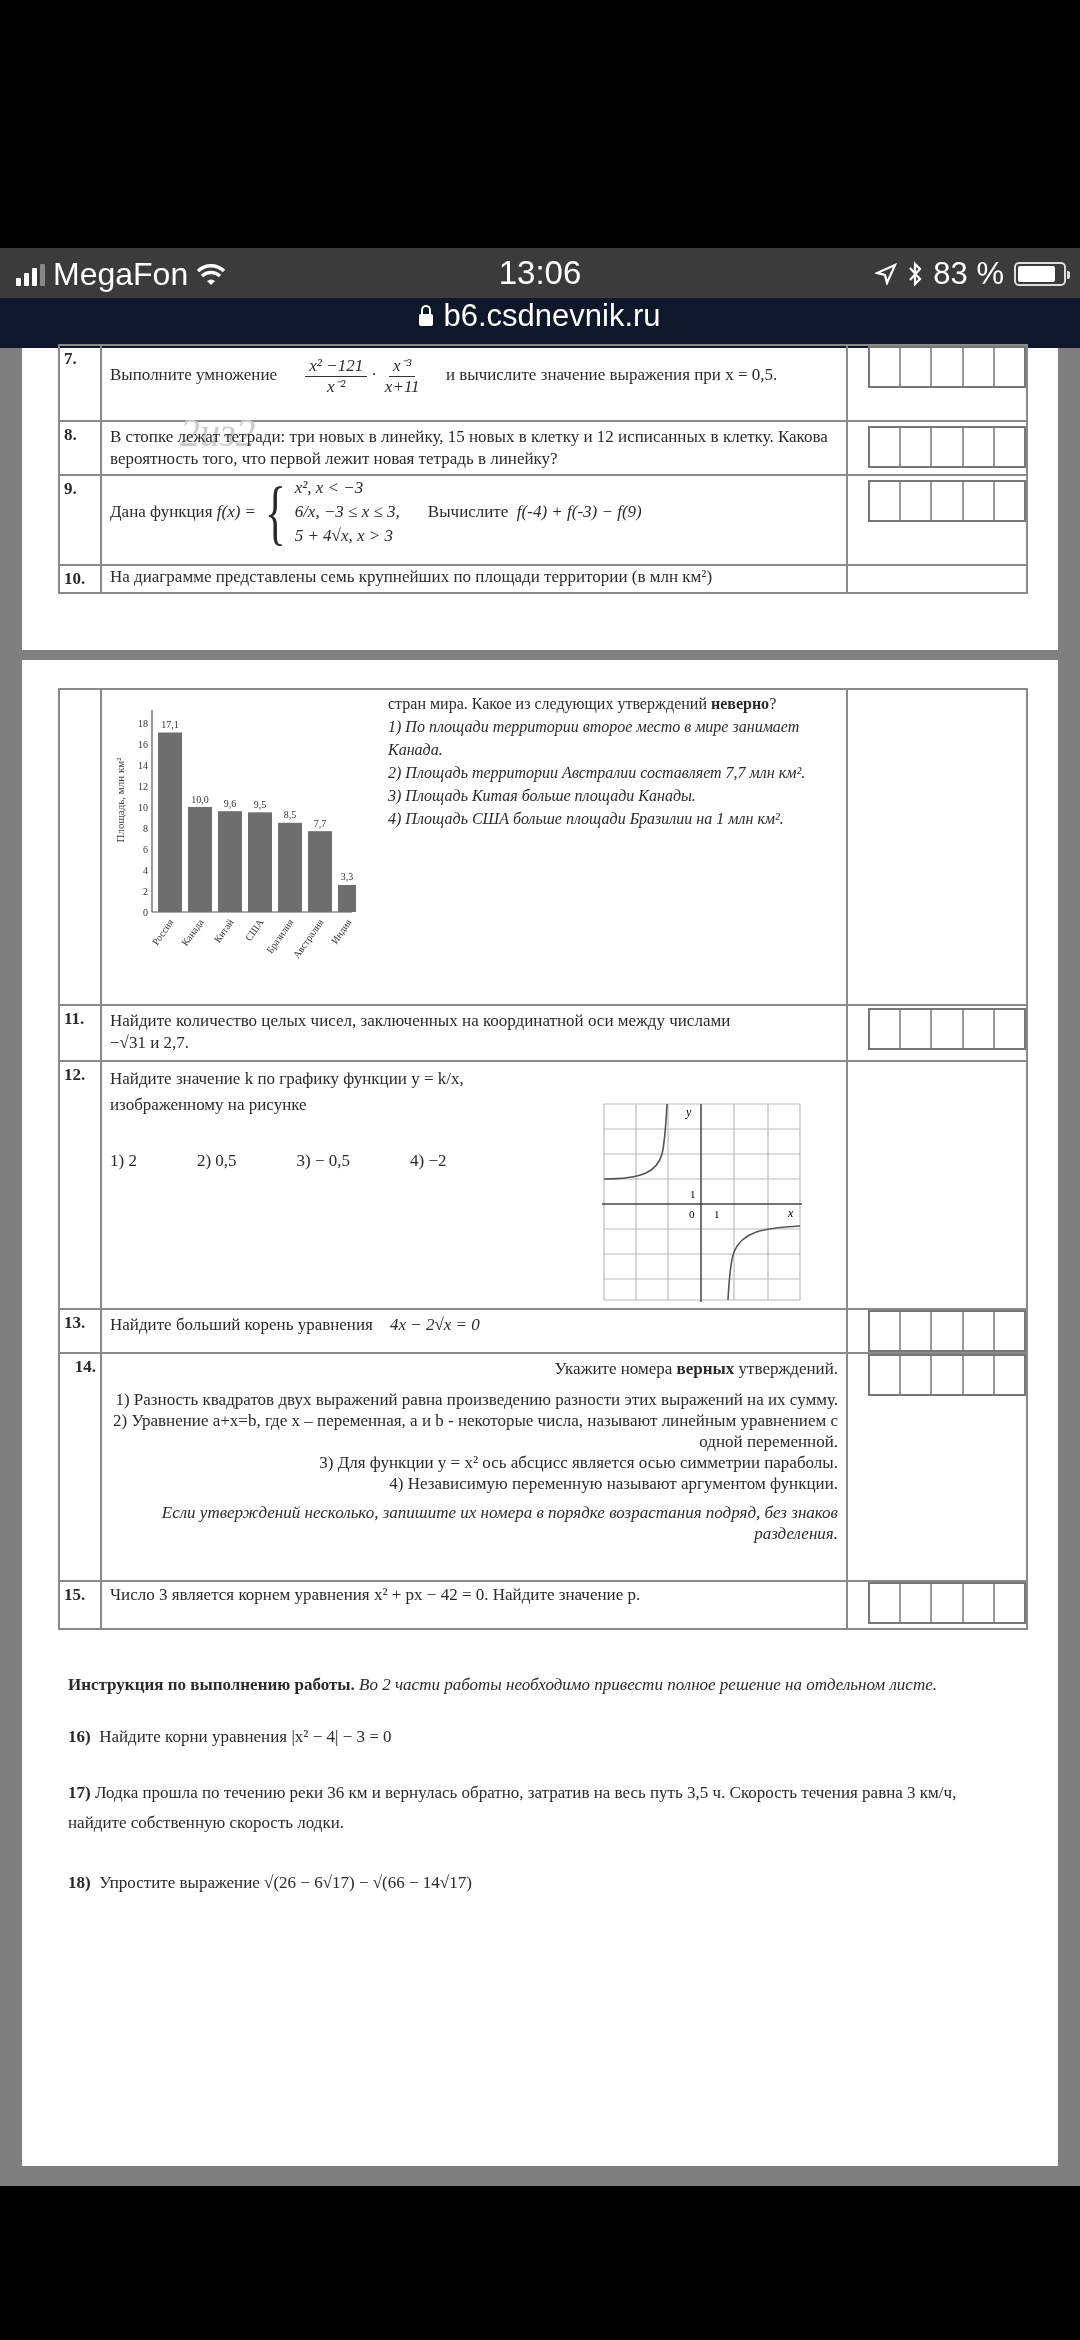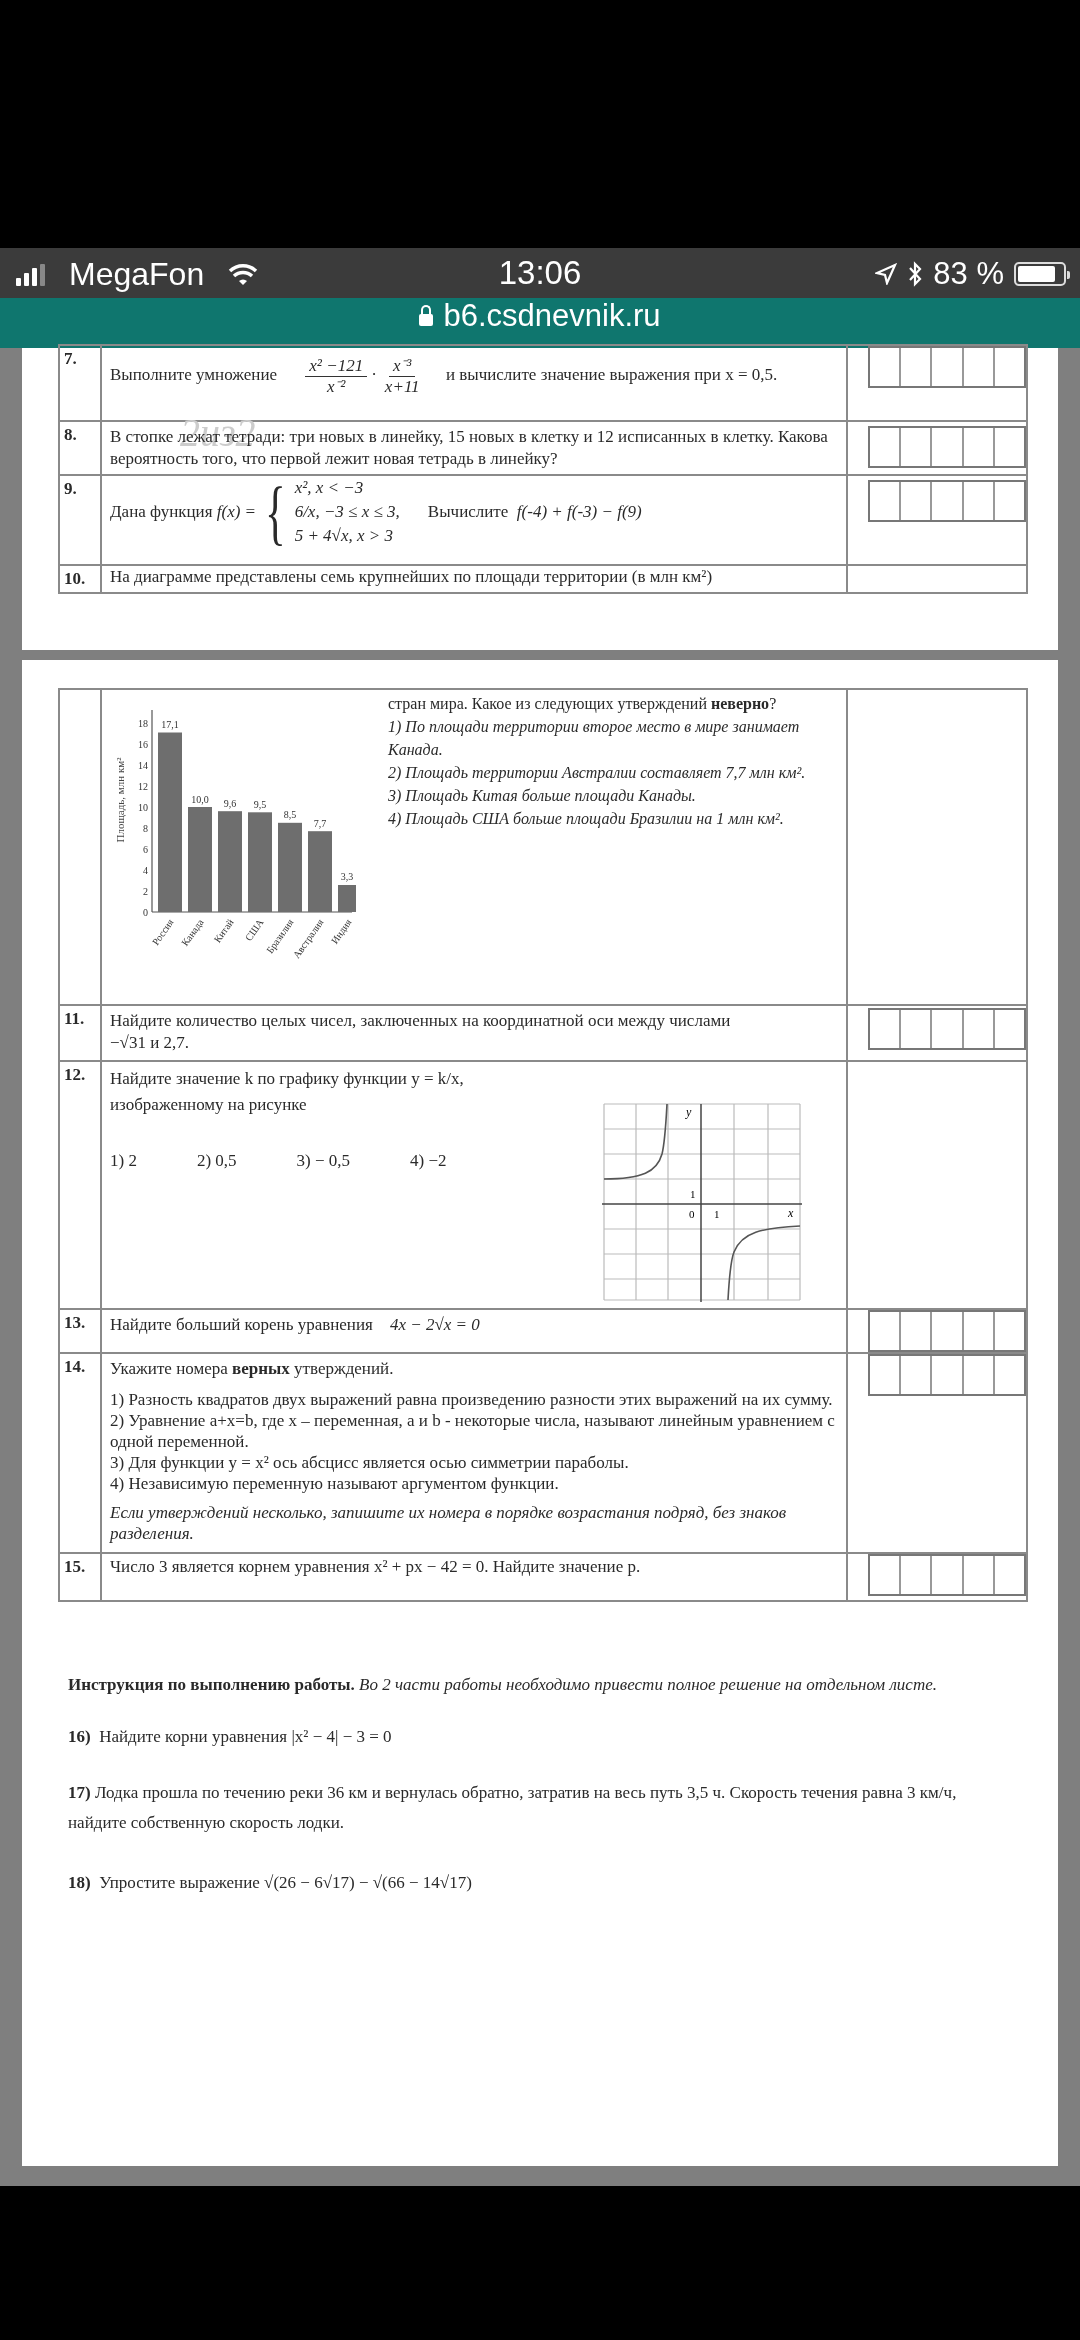--- a/index.html
+++ b/index.html
@@ -1,30 +1,30 @@
 <!DOCTYPE html>
 <html><head>
 <meta charset="utf-8">
 <style>
   * { box-sizing: border-box; margin: 0; padding: 0; }
   html, body { width: 1080px; height: 2340px; overflow: hidden; background: #000; }
   body { position: relative; font-family: "Liberation Serif", serif; color: #2a2a2a; }
 
   .status-bar { position: absolute; left: 0; top: 248px; width: 1080px; height: 50px; background: #3b3b3b; color: #fff;
     font-family: "Liberation Sans", sans-serif; }
-  .sb-left { position: absolute; left: 16px; top: 8px; font-size: 32px; display: flex; align-items: center; gap: 24px; justify-content: space-between; }
+  .sb-left { position: absolute; left: 16px; top: 8px; font-size: 32px; display: flex; align-items: center; gap: 8px; justify-content: space-between; }
   .signal { display: inline-flex; align-items: flex-end; gap: 3px; height: 22px; }
   .signal i { display: block; width: 5px; background: #fff; border-radius: 1px; }
   .signal i:nth-child(1){height:8px}.signal i:nth-child(2){height:13px}.signal i:nth-child(3){height:18px}.signal i:nth-child(4){height:22px;background:#888}
   .sb-center { position: absolute; left: 0; width: 1080px; top: 6px; text-align: center; font-size: 33px; }
   .sb-right { position: absolute; right: 14px; top: 8px; font-size: 31px; display: flex; align-items: center; gap: 10px; }
   .battery { display: inline-block; width: 52px; height: 24px; border: 2px solid #ddd; border-radius: 5px; padding: 2px; position: relative; }
   .battery b { display: block; height: 100%; background: #fff; border-radius: 2px; }
   .battery:after { content: ""; position: absolute; right: -6px; top: 7px; width: 3px; height: 8px; background: #ddd; border-radius: 0 2px 2px 0; }
-  .url-bar { position: absolute; left: 0; top: 298px; width: 1080px; height: 50px; background: #0f766e; color: #fff;
+  .url-bar { position: absolute; left: 0; top: 298px; width: 1080px; height: 50px; background: #0f172a; color: #fff;
     font-family: "Liberation Sans", sans-serif; font-size: 31px; text-align: center; }
   .url-bar .lock { display: inline-block; width: 14px; height: 12px; background: #fff; border-radius: 2px; position: relative; margin-right: 10px; top: 0; }
   .url-bar .lock:before { content: ""; position: absolute; left: 2px; top: -9px; width: 6px; height: 8px; border: 2px solid #fff; border-bottom: none; border-radius: 5px 5px 0 0; }
 
   .viewer { position: absolute; left: 0; top: 348px; width: 1080px; height: 1838px; background: #7f7f7f; }
   .page { position: absolute; left: 22px; width: 1036px; background: #fff; }
   .page1 { top: 0; height: 302px; }
   .page2 { top: 312px; height: 1506px; }
 
   table.tasks { position: absolute; left: 36px; width: 970px; border-collapse: collapse; font-size: 17px; line-height: 22px; }
@@ -313,21 +313,21 @@
           <div class="boxes" style="margin-top:0;">
                 <span></span>
                 <span></span>
                 <span></span>
                 <span></span>
                 <span></span>
               </div>
         </td>
       </tr>
 
-      <tr style="height:200px;">
+      <tr style="height:228px;text-align:right;">
         <td class="num">14.</td>
         <td class="q" style="line-height:21px;">
           <div style="margin-bottom:10px;"><span>Укажите номера </span><span class="b">верных</span><span> утверждений.</span></div>
           <div>1) Разность квадратов двух выражений равна произведению разности этих выражений на их сумму.</div>
           <div>2) Уравнение a+x=b, где  x – переменная,  a и b  - некоторые числа, называют линейным уравнением с одной переменной.</div>
           <div>3) Для функции y = x²   ось абсцисс является осью симметрии параболы.</div>
           <div>4) Независимую переменную называют аргументом функции.</div>
           <div class="it" style="margin-top:8px;">Если утверждений несколько, запишите их номера в порядке возрастания подряд, без знаков разделения.</div>
         </td>
         <td class="ans">

